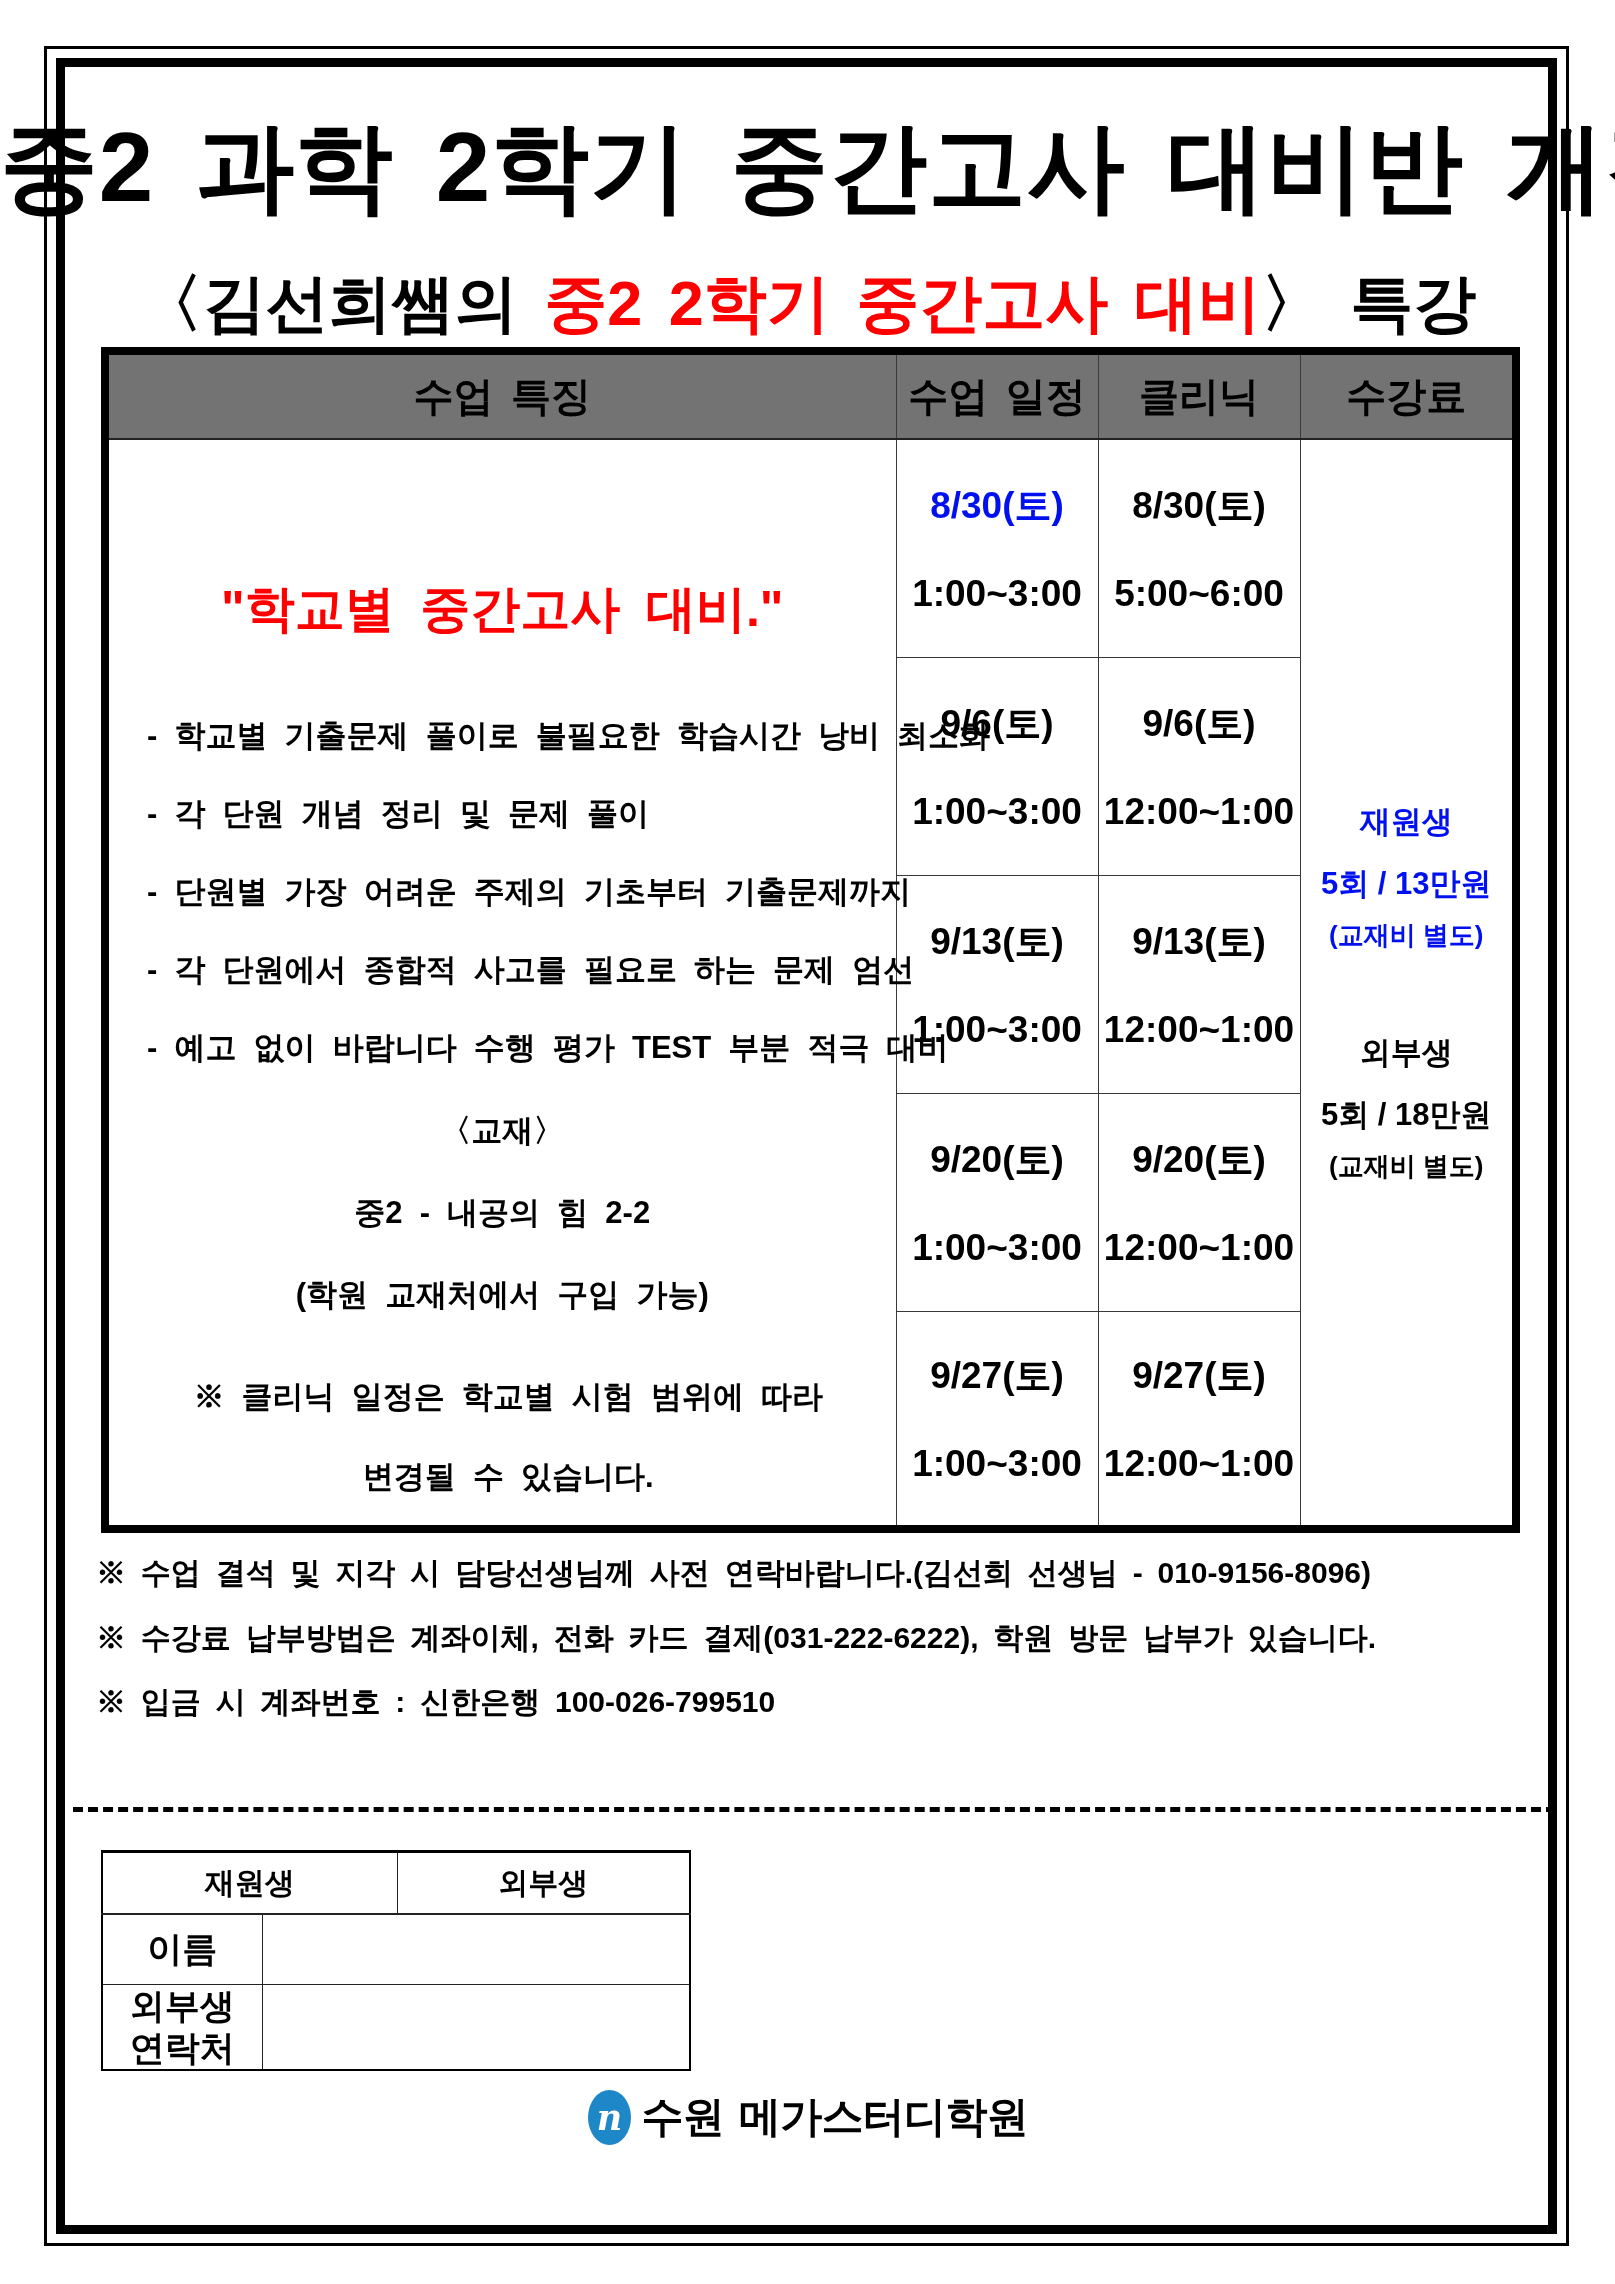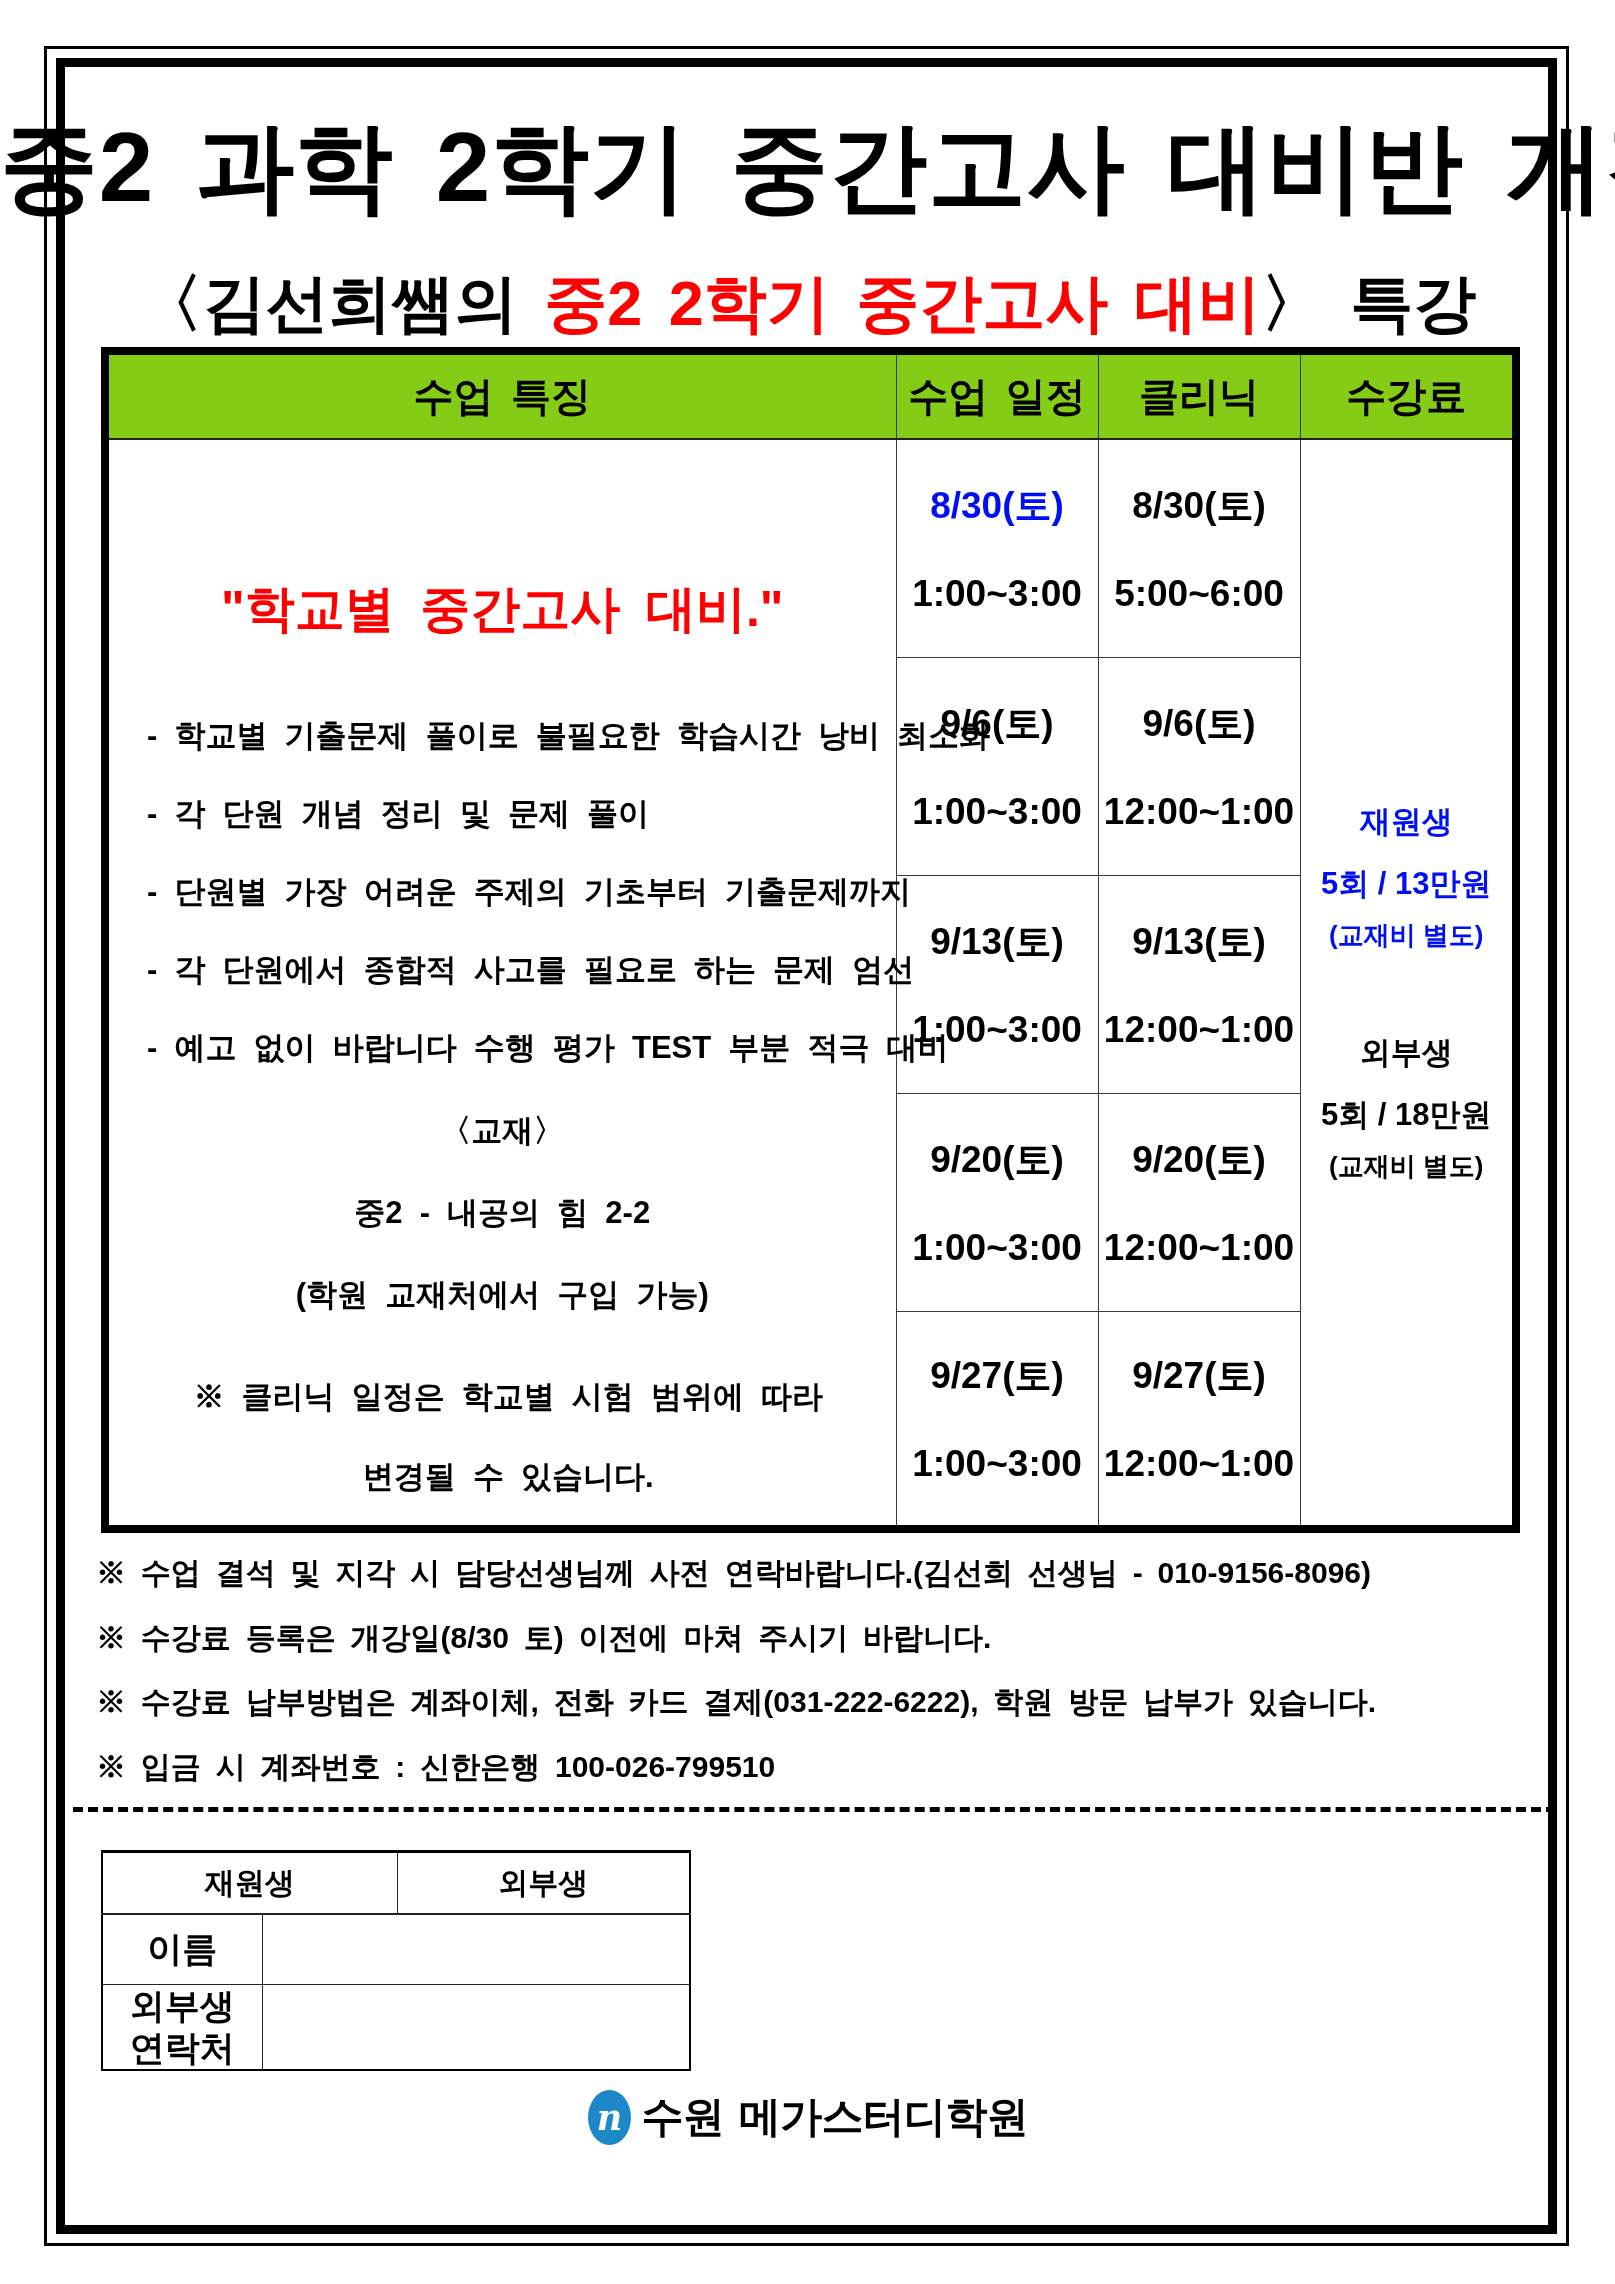--- a/index.html
+++ b/index.html
@@ -13,21 +13,21 @@
   .title1 { position:absolute; top:103px; left:0; right:0; text-align:center;
             font-size:98px; font-weight:900; letter-spacing:0.7px; word-spacing:14.3px; white-space:nowrap; }
   .title2 { position:absolute; top:261px; left:0; right:0; text-align:center;
             font-size:63px; font-weight:800; word-spacing:9px; white-space:nowrap; }
   .title2 .hl { color:#ff0000; }
 
   
   table.main { position:absolute; top:347px; left:101px; width:1411px; border-collapse:collapse;
                table-layout:fixed; border:8.5px solid #000; }
   table.main th, table.main td { border:1.3px solid #3a3a3a; padding:0; vertical-align:middle; }
-  table.main thead th { height:83px; background:#84cc16; font-size:40px; font-weight:800;
+  table.main thead th { height:83px; background:#737373; font-size:40px; font-weight:800;
                         text-align:center; word-spacing:6.5px; border-bottom:2px solid #222; }
   table.main tbody tr { height:218px; }
   td.features { vertical-align:top; background:#fff; }
   .feat-headline { margin-top:108px; text-align:center; color:#ff0000; font-size:50px; font-weight:900; word-spacing:11.7px; }
   .feat-bullets { margin:77px 0 0 38px; }
   .feat-bullets .b { font-size:31px; font-weight:700; word-spacing:8.5px; line-height:31px; margin-bottom:47px; white-space:nowrap; }
   .feat-book { margin-top:14.3px; text-align:center; font-size:31px; font-weight:700; word-spacing:8.5px; }
   .feat-book .bl { margin-top:40px; }
   .feat-clinicnote { margin-top:60px; text-align:center; font-size:31px; font-weight:700; word-spacing:8.5px;padding-left:12px; }
   .feat-clinicnote .cl2 { margin-top:38px; }
@@ -180,21 +180,20 @@
         <td class="sched">
           <div class="s-date">9/27(토)</div>
           <div class="s-time">12:00~1:00</div>
         </td>
       </tr>
     </tbody>
   </table>
 
   <div class="notes">
     <div class="note">※ 수업 결석 및 지각 시 담당선생님께 사전 연락바랍니다.(김선희 선생님 - 010-9156-8096)</div>
-    <div class="note strong">※ 수강료 등록은 개강일(8/30 토) 이전에 마쳐 주시기 바랍니다.</div>
     <div class="note">※ 수강료 납부방법은 계좌이체, 전화 카드 결제(031-222-6222), 학원 방문 납부가 있습니다.</div>
     <div class="note">※ 입금 시 계좌번호 : 신한은행 100-026-799510</div>
   </div>
 
   <div class="cutline"></div>
 
   <table class="form-left">
     <colgroup>
       <col style="width:160px">
         <col style="width:135px">

